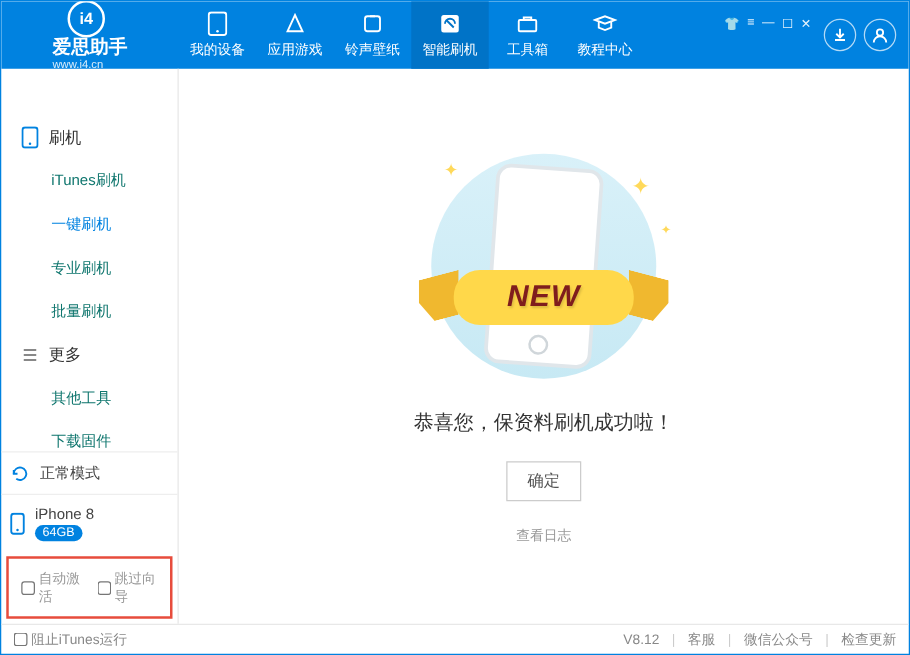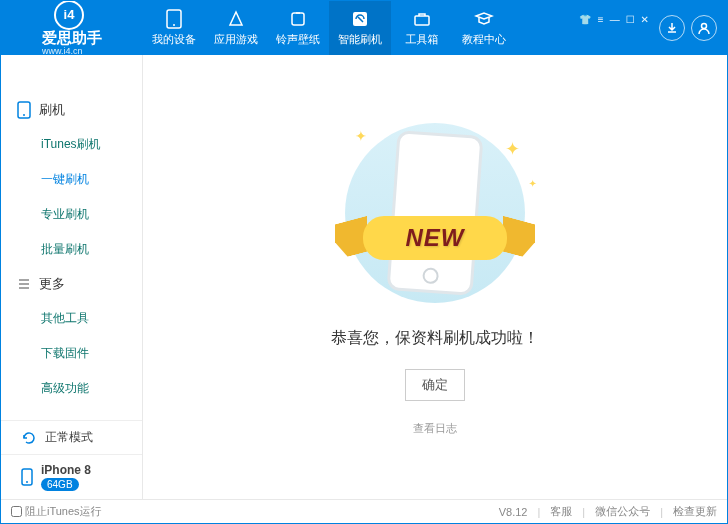--- a/index.html
+++ b/index.html
@@ -17,21 +17,21 @@
 .hr-icon { width: 26px; height: 26px; border: 1.5px solid rgba(255,255,255,0.7); border-radius: 50%; display: flex; align-items: center; justify-content: center; cursor: pointer; }
 .win-controls { display: flex; gap: 6px; font-size: 10px; margin-right: 4px; margin-bottom: 18px; }
 .win-btn { cursor: pointer; opacity: 0.9; }
 .body-area { display: flex; height: calc(100% - 54px - 24px); }
 .sidebar { width: 142px; border-right: 1px solid #e8e8e8; display: flex; flex-direction: column; }
 .side-scroll { flex: 1; padding-top: 10px; overflow: hidden; margin-top: 28px; }
 .side-group { padding: 8px 16px; font-size: 13px; color: #333; display: flex; align-items: center; gap: 8px; }
 .side-item { padding: 9px 16px 9px 40px; font-size: 12px; color: #0f766e; cursor: pointer; }
 .side-item.active { color: #0082e0; }
 .side-bottom { border-top: 1px solid #eee; }
-.sb-row { padding: 8px 20px; display: flex; align-items: center; gap: 8px; font-size: 12px; color: #444; }
+.sb-row { padding: 8px 7px; display: flex; align-items: center; gap: 8px; font-size: 12px; color: #444; }
 .sb-badge { display: inline-block; background: #0082e0; color: #fff; font-size: 10px; padding: 1px 6px; border-radius: 7px; }
 .sb-checks { padding: 8px 10px; display: flex; gap: 12px; font-size: 11px; color: #999; border: 2px solid #e74c3c; margin: 4px; }
 .sb-checks label { display: flex; align-items: center; gap: 3px; }
 .main { flex: 1; display: flex; flex-direction: column; align-items: center; justify-content: center; position: relative; }
 .illus { width: 220px; height: 190px; position: relative; margin-bottom: 20px; }
 .circle-bg { position: absolute; left: 50%; top: 50%; transform: translate(-50%,-50%); width: 180px; height: 180px; border-radius: 50%; background: linear-gradient(180deg,#d9f1f9,#c7e9f4); }
 .star { position: absolute; color: #ffd95a; font-size: 14px; }
 .phone { position: absolute; left: 50%; top: 50%; transform: translate(-50%,-50%) rotate(4deg); width: 86px; height: 160px; background: #fff; border: 3px solid #e0e6ea; border-radius: 12px; }
 .phone::after { content: ""; position: absolute; bottom: 6px; left: 50%; transform: translateX(-50%); width: 12px; height: 12px; border: 2px solid #d0d6da; border-radius: 50%; }
 .ribbon { position: absolute; left: 50%; transform: translateX(-50%); bottom: 48px; width: 180px; height: 44px; }
@@ -168,23 +168,33 @@
             <path d="M3 5 L3 8 L6 8" fill="none" stroke="#0082e0" stroke-width="1.5"></path>
           </svg>
         <span>正常模式</span>
       </div>
       <div class="sb-row" style="border-top:1px solid #eee">
         <svg width="12" height="18" viewBox="0 0 12 18">
             <rect x="1" y="1" width="10" height="16" rx="2" fill="none" stroke="#0082e0" stroke-width="1.5"></rect>
             <circle cx="6" cy="14" r="1" fill="#0082e0"></circle>
           </svg>
         <div>
-          <div style="font-weight:bold">iPhone 8</div>
+          <div style="font-weight:normal">iPhone 8</div>
           <span class="sb-badge">64GB</span>
         </div>
+      </div>
+      <div class="sb-checks">
+        <label>
+            <input type="checkbox" style="">
+            <span>自动激活</span>
+          </label>
+        <label>
+            <input type="checkbox" style="">
+            <span>跳过向导</span>
+          </label>
       </div>
     </div>
   </div>
 
   <div class="main">
     <div class="illus">
       <div class="circle-bg"></div>
       <span class="star" style="top:10px;left:30px">✦</span>
       <span class="star" style="top:20px;right:25px;font-size:18px">✦</span>
       <span class="star" style="bottom:55px;left:15px;font-size:10px">✦</span>

